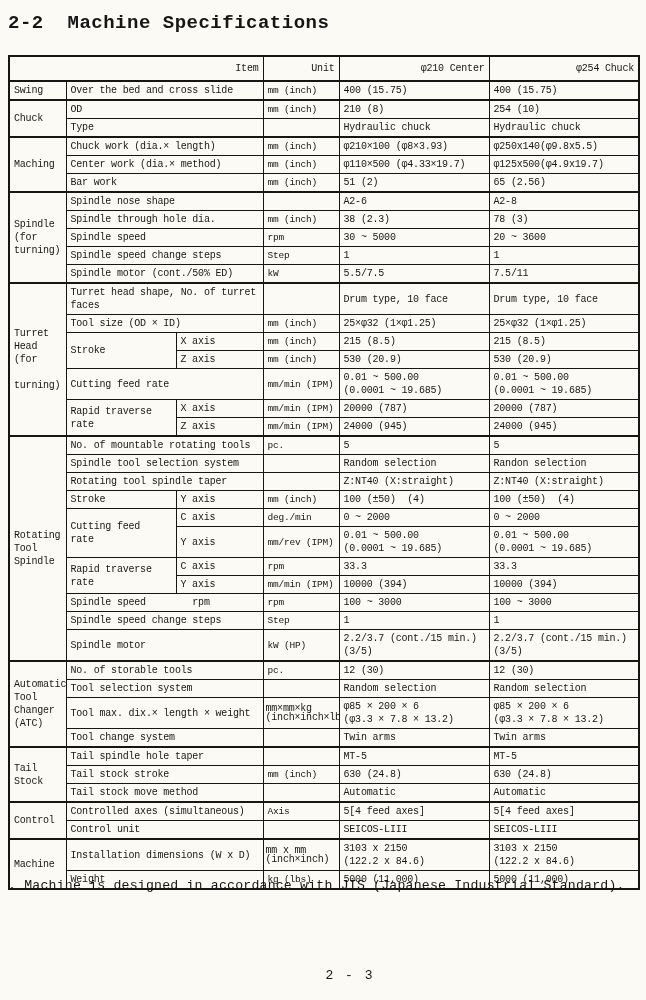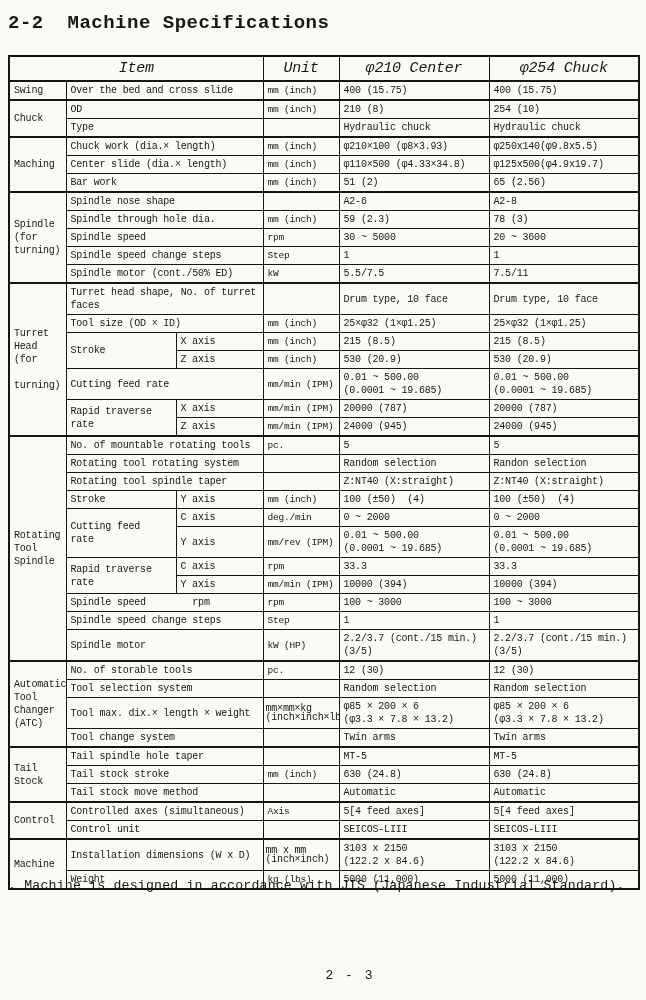--- a/index.html
+++ b/index.html
@@ -25,21 +25,21 @@
     padding:2px 4px;
     line-height:13px;
     letter-spacing:-0.2px;
     white-space:pre-wrap;
     overflow:hidden;
     vertical-align:middle;
     text-align:left;
     font-weight:normal;
   }
   table.spec thead th{
-    text-align:center;height:19px;font-size:15px;font-style:italic;
+    text-align:right;height:19px;font-size:10px;
   }
   table.spec tbody tr{height:18px;}
   tr.section-start td, tr.section-start th{border-top:2px solid #161616;}
   td.sec{padding:1px 3px;letter-spacing:-0.3px;margin-left:27px;}
   td.item{padding-left:5px;}
   td.sub{text-align:center;}
   td.unit{font-size:9.5px;}
   td.unit.u2l{font-size:10px;line-height:9.5px;padding:1px 2px;}
   td.val{padding-left:6px;}
   .footnote{
@@ -95,44 +95,44 @@
         <td class="val">Hydraulic chuck</td>
       </tr>
       <tr class="section-start">
         <td class="sec" rowspan="3">Maching</td>
         <td class="item" colspan="2">Chuck work (dia.× length)</td>
         <td class="unit">mm (inch)</td>
         <td class="val">φ210×100 (φ8×3.93)</td>
         <td class="val">φ250x140(φ9.8x5.5)</td>
       </tr>
       <tr>
-        <td class="item" colspan="2">Center slide (dia.× length)</td>
-        <td class="unit">mm (inch)</td>
-        <td class="val">φ110×500 (φ4.33×34.8)</td>
+        <td class="item" colspan="2">Center work (dia.× method)</td>
+        <td class="unit">mm (inch)</td>
+        <td class="val">φ110×500 (φ4.33×19.7)</td>
         <td class="val">φ125x500(φ4.9x19.7)</td>
       </tr>
       <tr>
         <td class="item" colspan="2">Bar work</td>
         <td class="unit">mm (inch)</td>
         <td class="val">51 (2)</td>
         <td class="val">65 (2.56)</td>
       </tr>
       <tr class="section-start">
         <td class="sec" rowspan="5">Spindle
 (for
 turning)</td>
         <td class="item" colspan="2">Spindle nose shape</td>
         <td class="unit"></td>
         <td class="val">A2-6</td>
         <td class="val">A2-8</td>
       </tr>
       <tr>
         <td class="item" colspan="2">Spindle through hole dia.</td>
         <td class="unit">mm (inch)</td>
-        <td class="val">59 (2.3)</td>
+        <td class="val">38 (2.3)</td>
         <td class="val">78 (3)</td>
       </tr>
       <tr>
         <td class="item" colspan="2">Spindle speed</td>
         <td class="unit">rpm</td>
         <td class="val">30 ~ 5000</td>
         <td class="val">20 ~ 3600</td>
       </tr>
       <tr>
         <td class="item" colspan="2">Spindle speed change steps</td>
@@ -201,21 +201,21 @@
       <tr class="section-start">
         <td class="sec" rowspan="11">Rotating
 Tool
 Spindle</td>
         <td class="item" colspan="2">No. of mountable rotating tools</td>
         <td class="unit">pc.</td>
         <td class="val">5</td>
         <td class="val">5</td>
       </tr>
       <tr>
-        <td class="item" colspan="2">Rotating tool rotating system</td>
+        <td class="item" colspan="2">Spindle tool selection system</td>
         <td class="unit"></td>
         <td class="val">Random selection</td>
         <td class="val">Randon selection</td>
       </tr>
       <tr>
         <td class="item" colspan="2">Rotating tool spindle taper</td>
         <td class="unit"></td>
         <td class="val">Z:NT40 (X:straight)</td>
         <td class="val">Z:NT40 (X:straight)</td>
       </tr>

